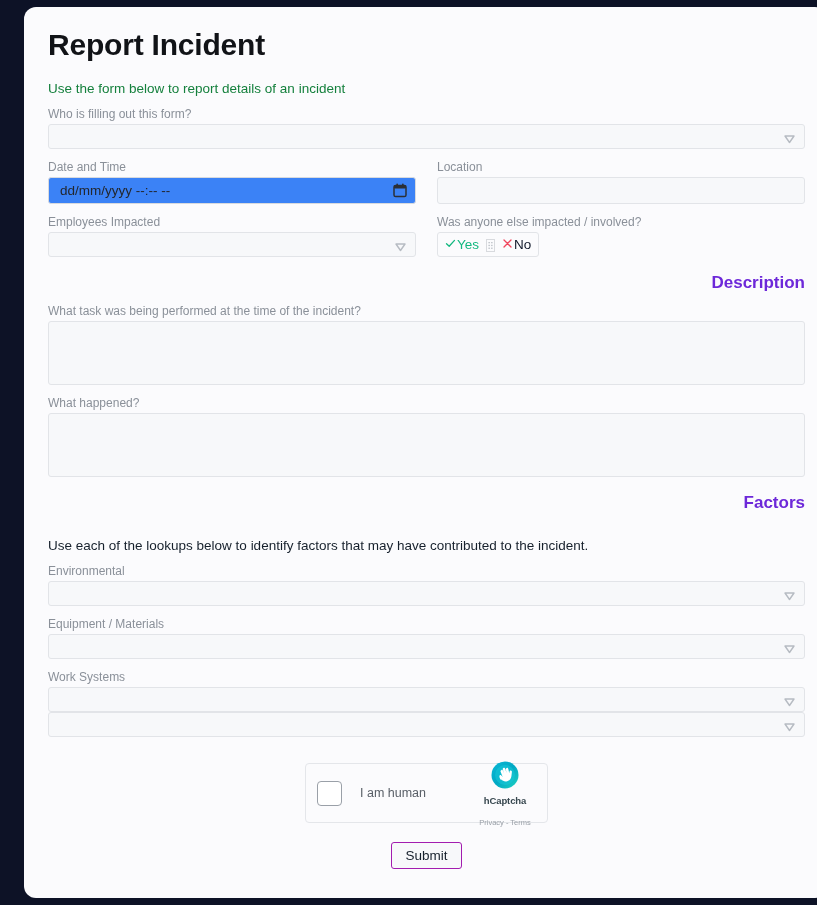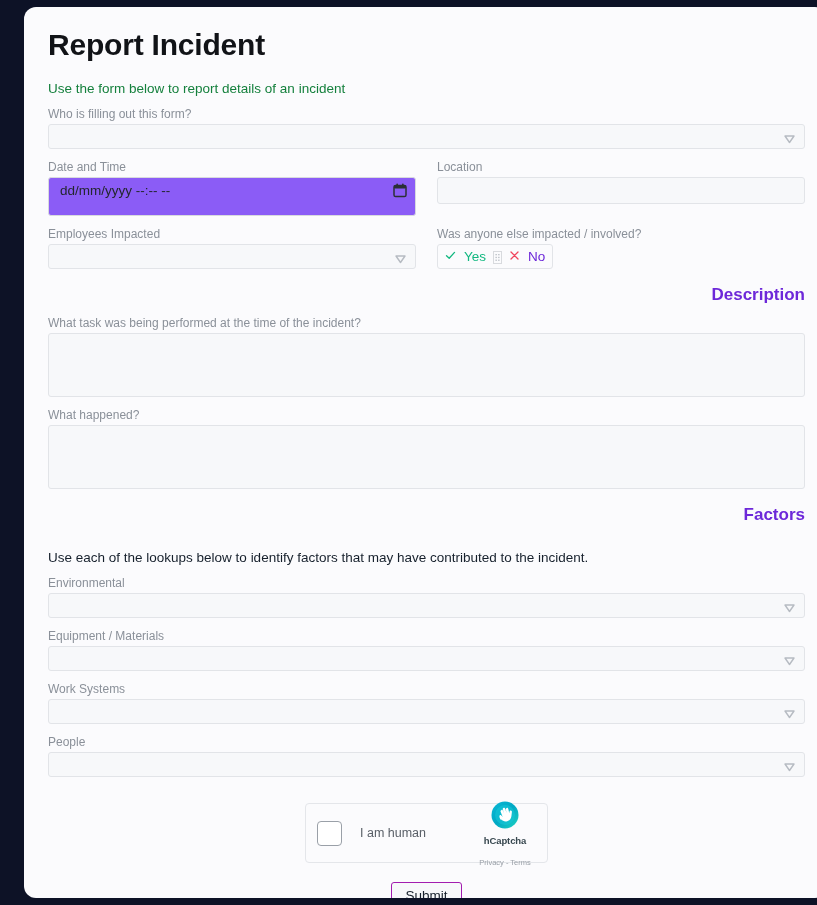--- a/index.html
+++ b/index.html
@@ -60,26 +60,26 @@
   .chevron {
     position: absolute;
     right: 9px;
     top: 7px;
     width: 13px;
     height: 11px;
     pointer-events: none;
   }
   .date-wrap { position: relative; }
   .date-ctrl {
-    height: 39px;
+    height: 27px;
     line-height: 25px;
     color: #23272e;
     font-size: 13.5px;
     padding-left: 11px;
-    background: #8b5cf6;
+    background: #3b82f6;
     border: 1px solid #d8dade;
   }
   .cal-icon {
     position: absolute;
     right: 9px;
     top: 6px;
     width: 14px;
     height: 15px;
     pointer-events: none;
   }
@@ -95,25 +95,25 @@
     border: 1px solid #e2e4e8;
     border-radius: 3px;
     background: #fbfbfd;
     height: 25px;
     padding: 0 7px;
     gap: 4px;
   }
   .yes-part, .no-part {
     display: inline-flex;
     align-items: center;
-    gap: 8px;
+    gap: 1px;
     font-size: 13.5px;
   }
   .yes-part { color: #13b880; }
-  .no-part  { color: #6d28d9; }
+  .no-part  { color: #0f172a; }
   .grip {
     width: 9px;
     height: 13px;
     display: inline-block;
     margin: 0 3px;
   }
   .section-head {
     text-align: right;
     font-size: 17px;
     font-weight: bold;
@@ -315,21 +315,20 @@
   <label class="field-label">Work Systems</label>
   <div class="select-wrap">
     <input class="ctrl" readonly="" value="" style="">
     <span class="chevron">
       <svg width="13" height="11" viewBox="0 0 13 11">
           <path d="M2 2 L11 2 L6.5 8.5 Z" fill="none" stroke="#b6bbc2" stroke-width="1.4" stroke-linejoin="round"></path>
         </svg>
     </span>
   </div>
 
-  <label class="field-label">People</label>
   <div class="select-wrap">
     <input class="ctrl" readonly="" value="" style="">
     <span class="chevron">
       <svg width="13" height="11" viewBox="0 0 13 11">
           <path d="M2 2 L11 2 L6.5 8.5 Z" fill="none" stroke="#b6bbc2" stroke-width="1.4" stroke-linejoin="round"></path>
         </svg>
     </span>
   </div>
 
   <div class="captcha-area">

